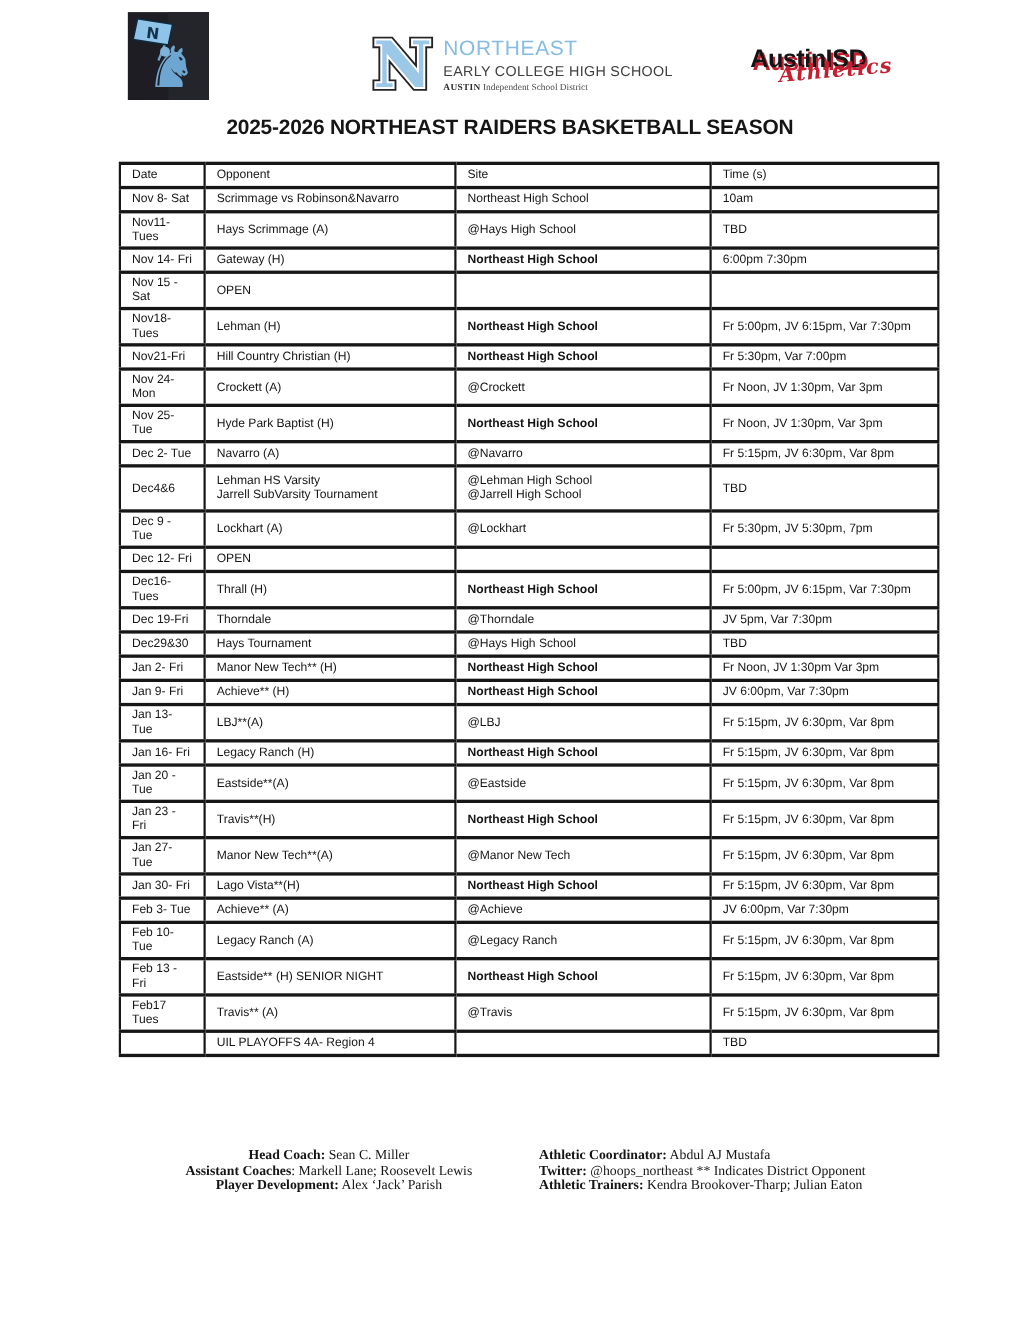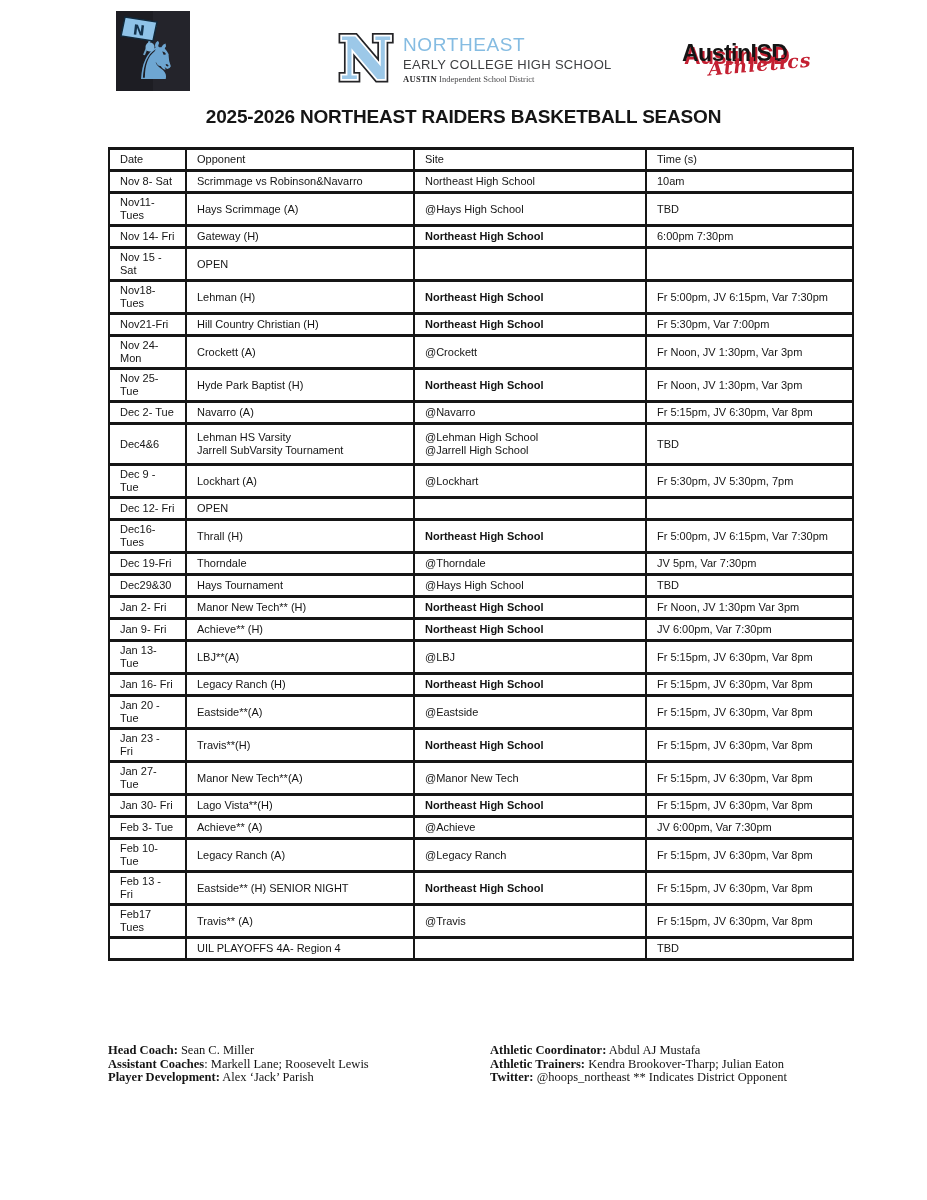--- a/index.html
+++ b/index.html
@@ -49,21 +49,21 @@
     overflow:hidden;
   }
   table.schedule td.bold { font-weight:bold; }
   table.schedule tr.tall td { padding-top:6px; padding-bottom:6px; vertical-align:middle; }
 
   
   .staff-footer {
     position:absolute; left:108px; top:1044px; width:746px;
     display:flex; font-family:"Liberation Serif", serif; font-size:12.5px; line-height:13.5px;
   }
-  .staff-col-left  { width:382px; }
+  .staff-col-left  { width:382px;text-align:center; }
   .staff-col-right { flex:1; }
   .staff-footer b { font-weight:bold; }
 </style>
 </head>
 <body>
 
 <div class="mascot-logo">
   <svg viewBox="0 0 74 80" width="74" height="80">
     <rect x="0" y="0" width="74" height="80" fill="#1d1d23"></rect>
     <rect x="37" y="0" width="37" height="80" fill="#24242b"></rect>
@@ -287,16 +287,16 @@
 </table>
 
 <div class="staff-footer">
   <div class="staff-col-left">
       <div><b>Head Coach:</b><span> Sean C. Miller</span></div>
       <div><b>Assistant Coaches</b><span>: Markell Lane; Roosevelt Lewis</span></div>
       <div><b>Player Development:</b><span> Alex ‘Jack’ Parish</span></div>
     </div>
   <div class="staff-col-right">
       <div><b>Athletic Coordinator:</b><span> Abdul AJ Mustafa</span></div>
+      <div><b>Twitter:</b><span> @hoops_northeast ** Indicates District Opponent</span></div>
       <div><b>Athletic Trainers:</b><span> Kendra Brookover-Tharp; Julian Eaton</span></div>
-      <div><b>Twitter:</b><span> @hoops_northeast ** Indicates District Opponent</span></div>
     </div>
 </div>
 
 </body></html>

